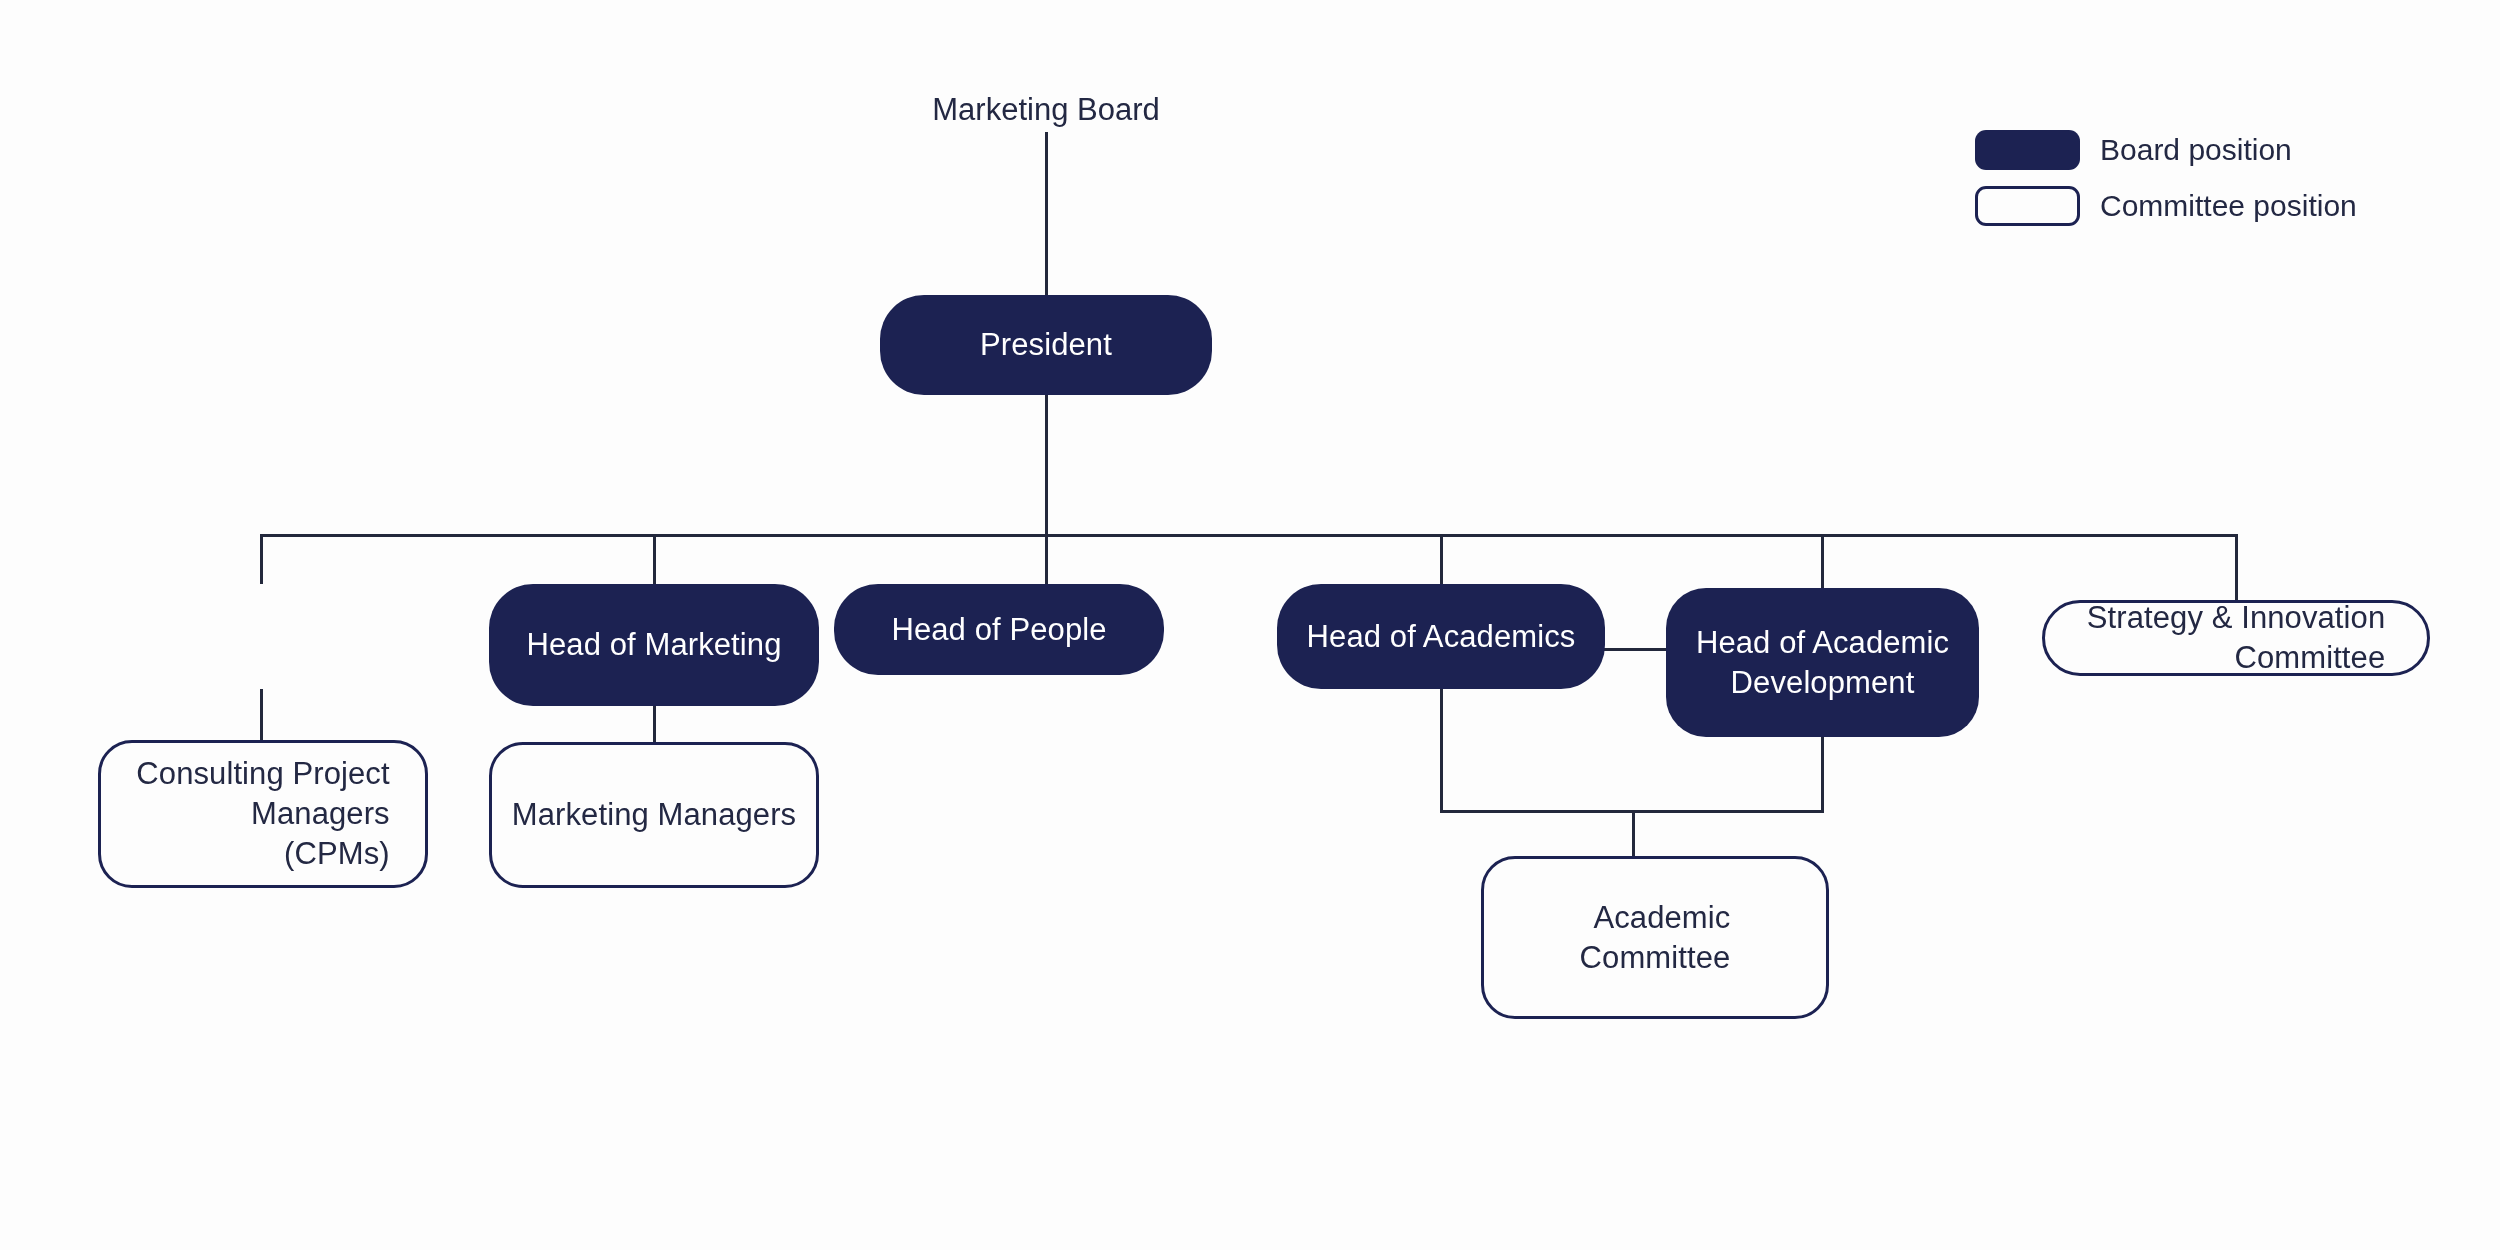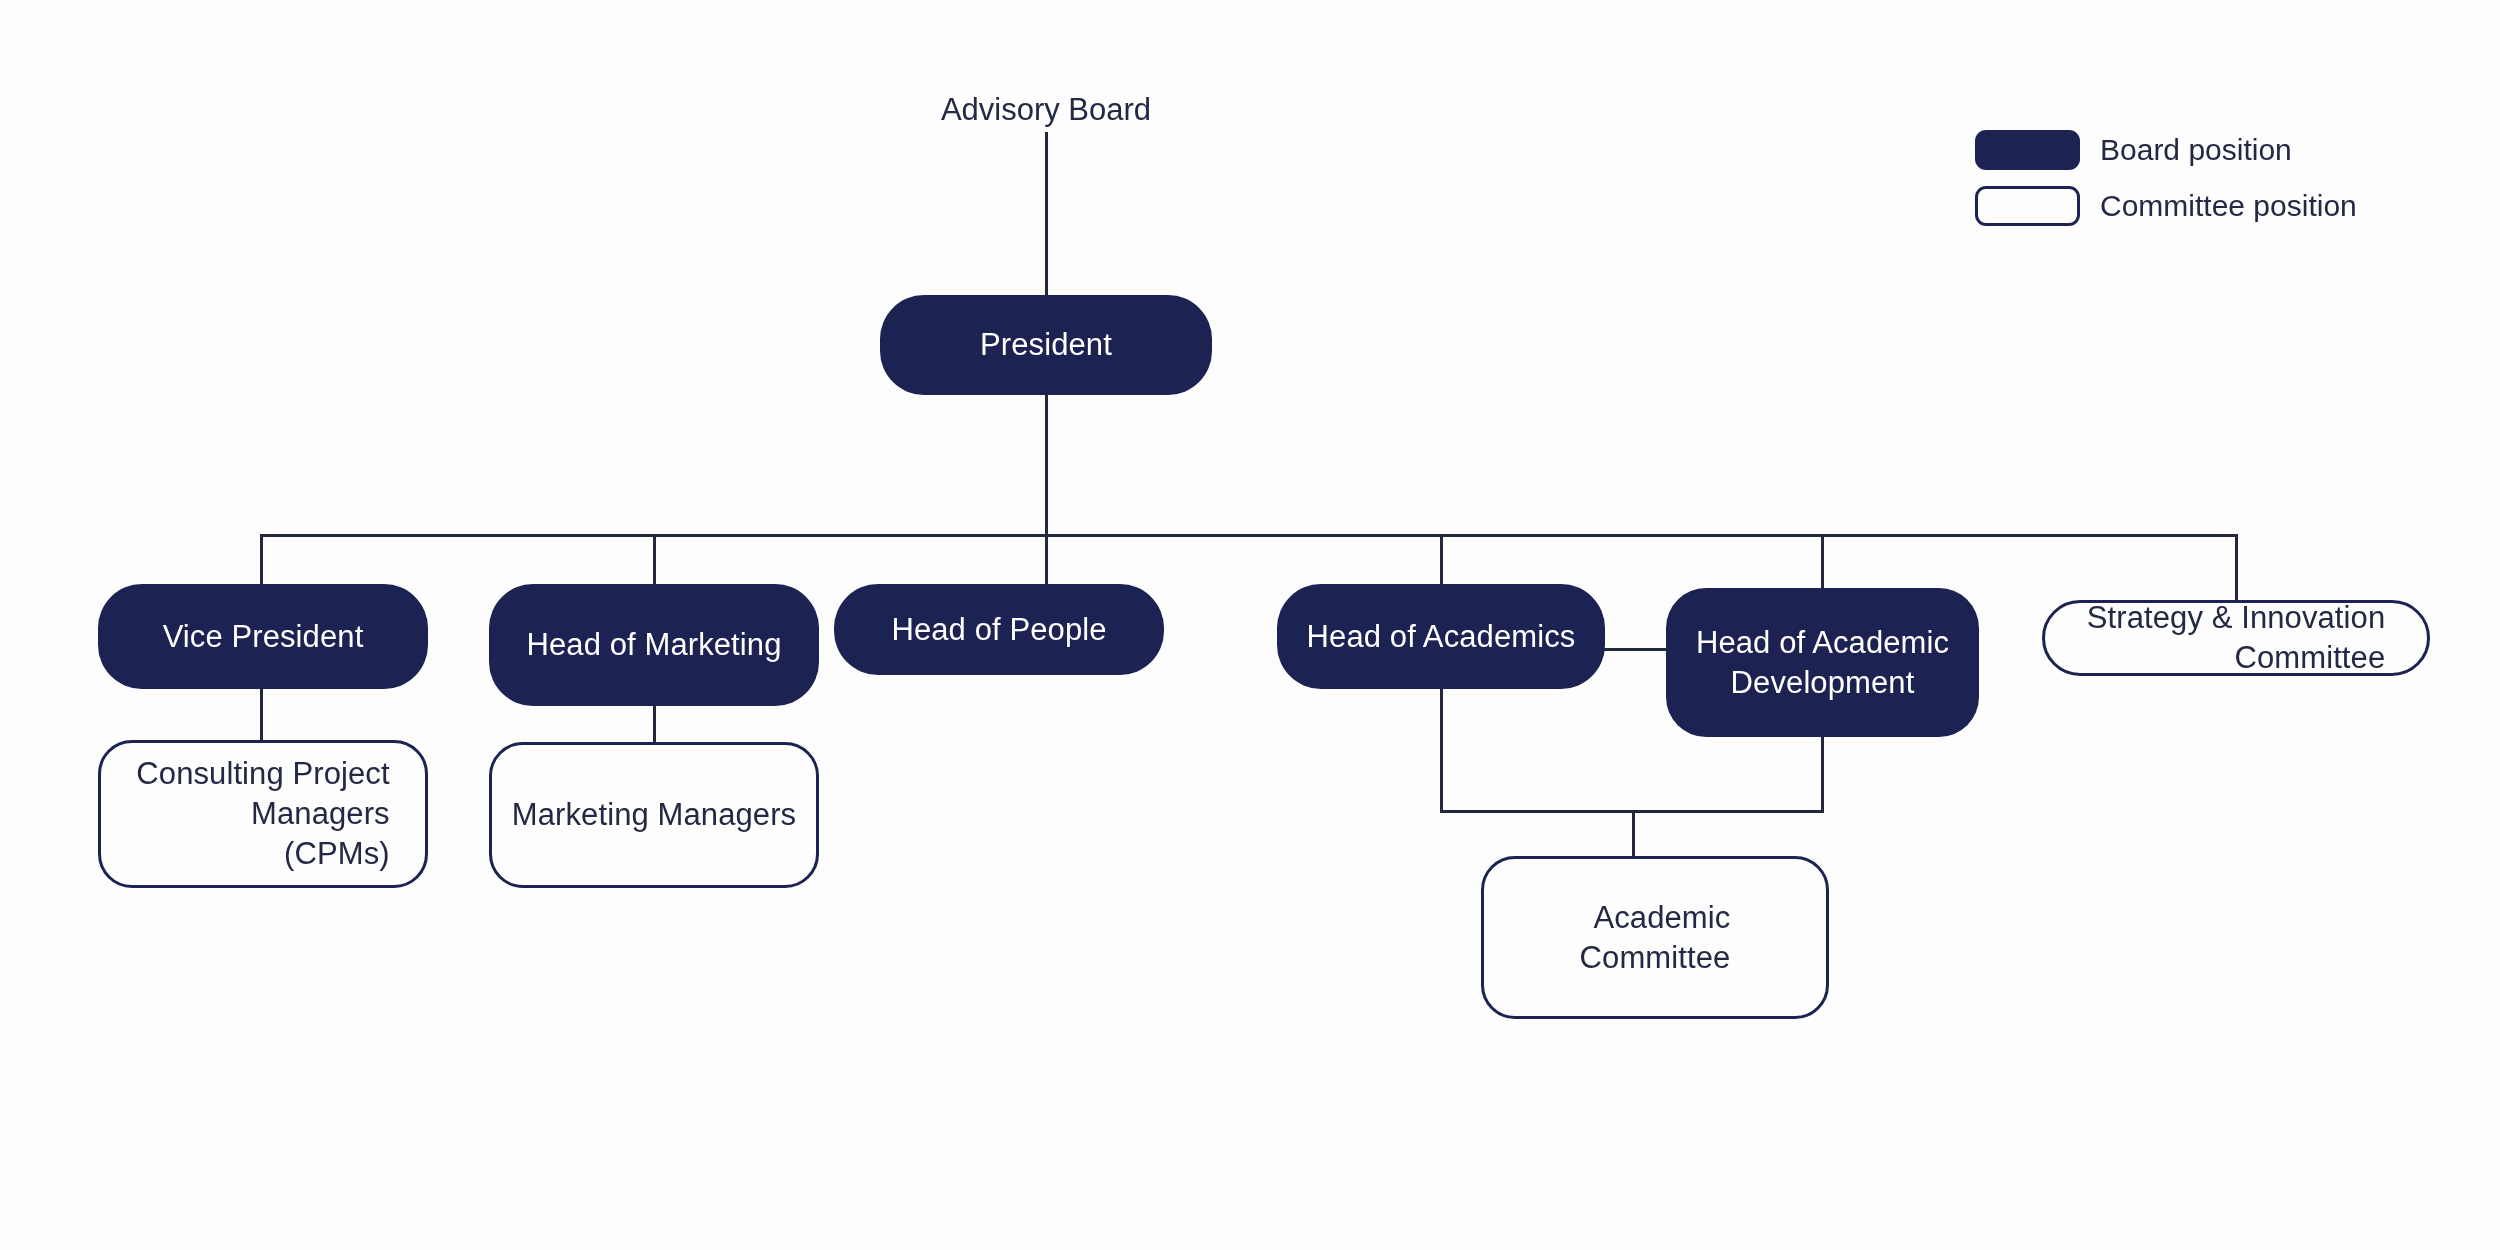--- a/index.html
+++ b/index.html
@@ -91,21 +91,21 @@
     font-size: 30px;
     color: #232843;
     white-space: nowrap;
   }
 </style>
 </head>
 <body>
 
 <div id="canvas">
 
-  <div id="root-title" style="left:1046px; top:92px;">Advisory Board</div>
+  <div id="root-title" style="left:1046px; top:92px;">Marketing Board</div>
 
   <div class="conn v" style="left:1045px; top:132px; height:164px;"></div>
 
   <div class="conn v" style="left:1045px; top:395px; height:141px;"></div>
 
   <div class="conn h" style="left:260px; top:534px; width:1977px;"></div>
 
   <div class="conn v" style="left:260px; top:534px; height:50px;"></div>
   <div class="conn v" style="left:653px; top:534px; height:50px;"></div>
   <div class="conn v" style="left:1045px; top:534px; height:50px;"></div>
@@ -120,23 +120,20 @@
 
   <div class="conn v" style="left:1440px; top:689px; height:124px;"></div>
   <div class="conn v" style="left:1821px; top:737px; height:76px;"></div>
   <div class="conn h" style="left:1440px; top:810px; width:384px;"></div>
   <div class="conn v" style="left:1632px; top:810px; height:47px;"></div>
 
   <div class="node board" style="left:880px; top:295px; width:332px; height:100px;">
     <span class="node-label">President</span>
   </div>
 
-  <div class="node board" style="left:98px; top:584px; width:330px; height:105px;">
-    <span class="node-label">Vice President</span>
-  </div>
 
   <div class="node board" style="left:489px; top:584px; width:330px; height:122px;">
     <span class="node-label">Head of Marketing</span>
   </div>
 
   <div class="node board" style="left:834px; top:584px; width:330px; height:91px;align-items:center;">
     <span class="node-label">Head of People</span>
   </div>
 
   <div class="node board" style="left:1277px; top:584px; width:328px; height:105px;">

